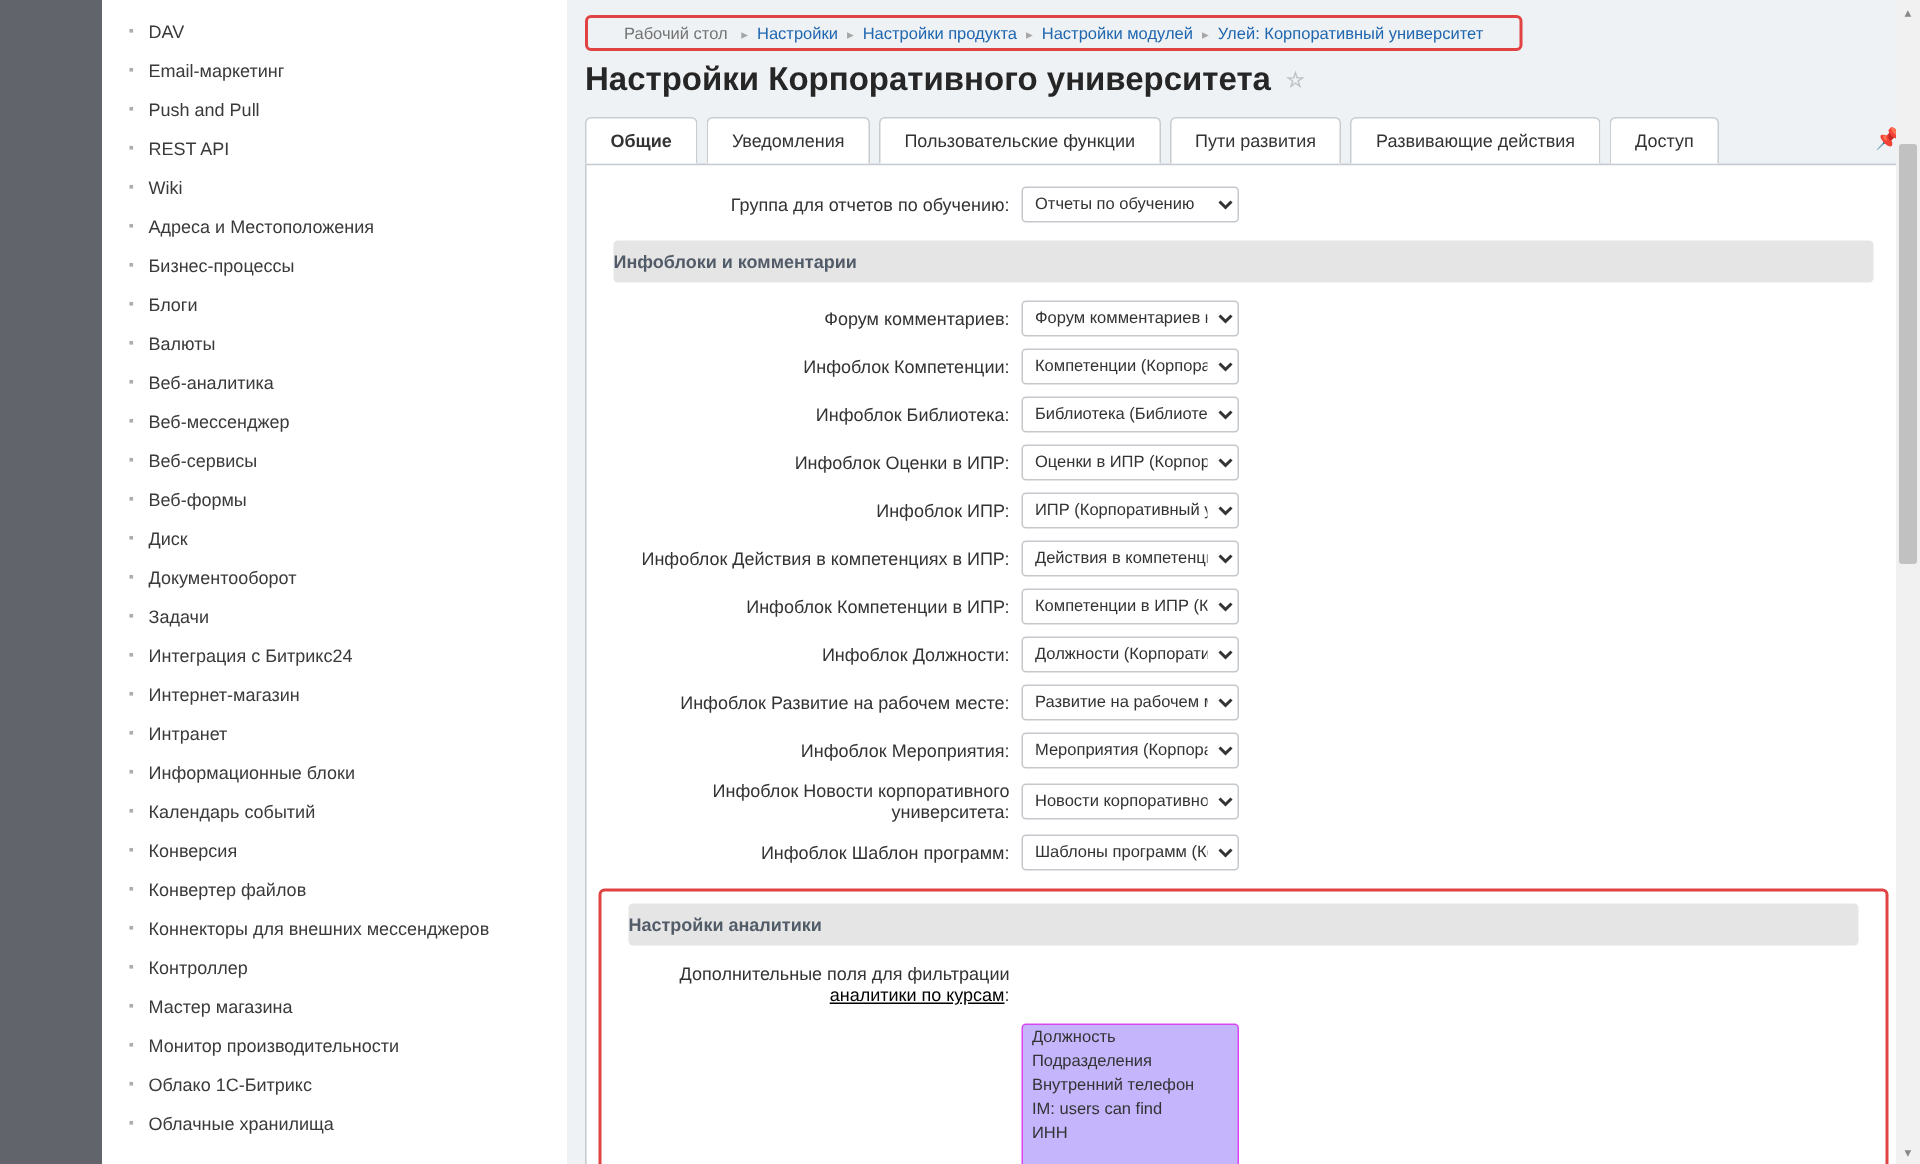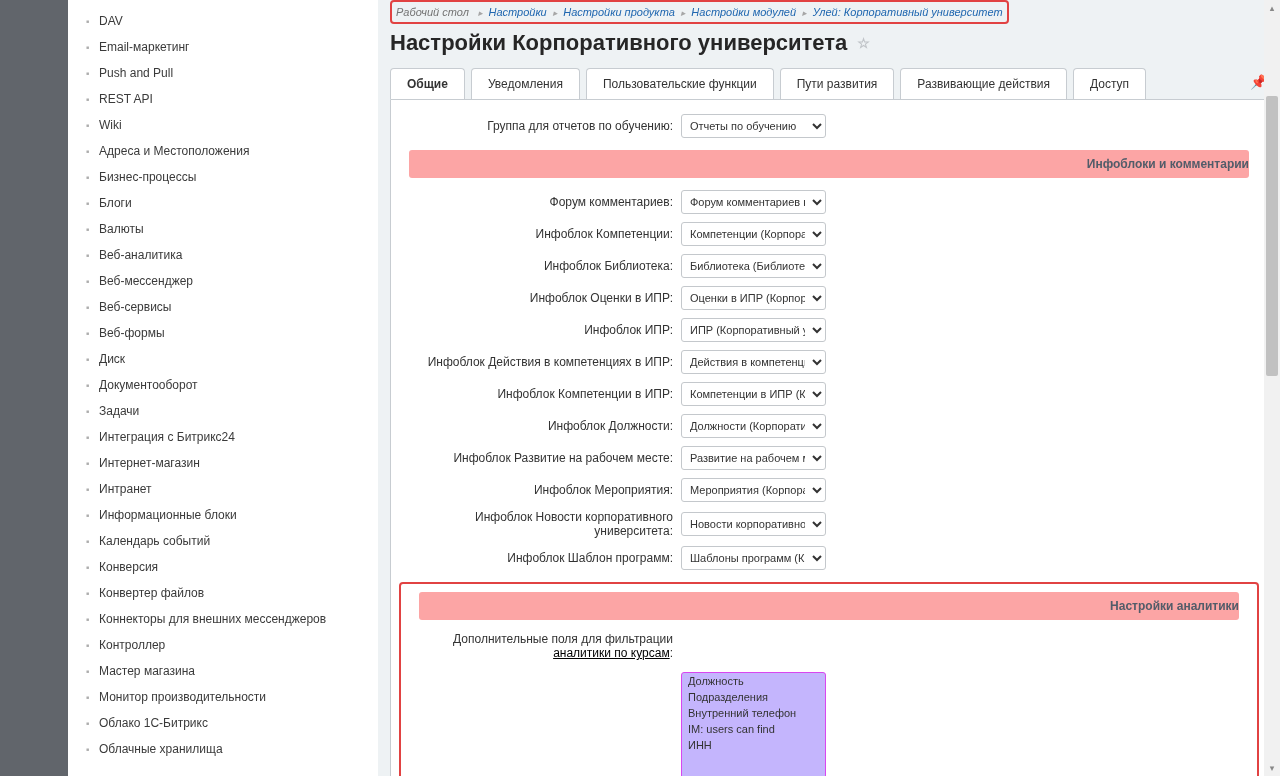--- a/index.html
+++ b/index.html
@@ -7,40 +7,40 @@
 .app { display: flex; height: 776px; width: 1280px; overflow: hidden; position: relative; }
 .leftbar { width: 68px; background: #61656b; flex-shrink: 0; }
 .sidebar { width: 310px; background: #fff; flex-shrink: 0; padding: 8px 0 8px 18px; overflow-y: auto; text-align: right; }
 .sidebar ul { list-style: none; }
 .sidebar li { display: flex; align-items: center; padding: 6px 0; cursor: pointer; }
 .sidebar li::before { content: '■'; font-size: 5px; color: #adadad; margin-right: 10px; }
 .sidebar li span { color: #3a3a3a; font-size: 12px; }
 
 .content { flex: 1; background: #eef2f4; padding: 0 12px 12px 12px; overflow-y: hidden; position: relative; }
 
-.breadcrumb-wrap { display: inline-block; border: 2px solid #e14242; border-radius: 4px; padding: 3px 4px; margin-top: 0; font-style: italic; }
+.breadcrumb-wrap { display: inline-block; border: 2px solid #e14242; border-radius: 4px; padding: 3px 24px; margin-top: 10px; }
 .breadcrumb { font-size: 11px; color: #747474; }
 .breadcrumb a { color: #2067b0; text-decoration: none; }
 .breadcrumb .sep { color: #a6a6a6; margin: 0 6px; font-size: 9px; }
 .breadcrumb .first { color: #747474; }
 
 h1 { font-size: 22px; font-weight: bold; color: #262626; margin: 6px 0 12px 0; display: flex; align-items: center; }
 .star-icon { margin-left: 10px; color: #c0c4c8; font-size: 14px; cursor: pointer; }
 
 .tabs { display: flex; gap: 6px; position: relative; }
 .tab { background: #fff; border: 1px solid #c7ccd1; border-bottom: none; border-radius: 4px 4px 0 0; padding: 8px 16px; font-size: 12px; color: #333; cursor: pointer; }
 .tab.active { font-weight: bold; border-color: #c7ccd1; }
 .pin-icon { position: absolute; right: 0; top: 6px; color: #9ba0a5; font-size: 14px; cursor: pointer; }
 
 .panel { background: #fff; border: 1px solid #c7ccd1; border-radius: 0 4px 4px 4px; padding: 10px 0; height: 700px; overflow-y: auto; }
 .form-row { display: flex; align-items: center; padding: 4px 20px; }
 .form-label { width: 270px; text-align: right; padding-right: 8px; font-size: 12px; color: #333; }
 .form-control select { width: 145px; height: 24px; border: 1px solid #c4c8cc; border-radius: 3px; background: #fff; font-size: 11px; padding: 0 4px; color: #333; }
 
-.section-heading { background: #fca5a5; color: #525c69; font-weight: bold; text-align: right; padding: 7px 0; margin: 8px 18px; font-size: 12px; border-radius: 3px; }
+.section-heading { background: #e5e5e5; color: #525c69; font-weight: bold; text-align: left; padding: 7px 0; margin: 8px 18px; font-size: 12px; border-radius: 3px; }
 
 .analytics-frame { border: 2px solid #e14242; border-radius: 4px; margin: 8px; padding: 0 10px 18px 10px; }
 .analytics-frame .section-heading { margin: 8px 8px 12px 8px; }
 .analytics-row { display: flex; padding: 0 10px; }
 .analytics-label { width: 260px; text-align: right; padding-right: 8px; font-size: 12px; color: #333; }
 .analytics-label a { color: #000000; text-decoration: underline; }
 .multi-select { width: 145px; height: 132px; border: 1px solid #d946ef; border-radius: 3px; overflow-y: scroll; background: #c4b5fd; margin-top: 40px; }
 .multi-select .opt { padding: 2px 6px; font-size: 11px; color: #333; cursor: pointer; }
 
 .bottom-bar { margin-top: 10px; display: flex; align-items: center; }

